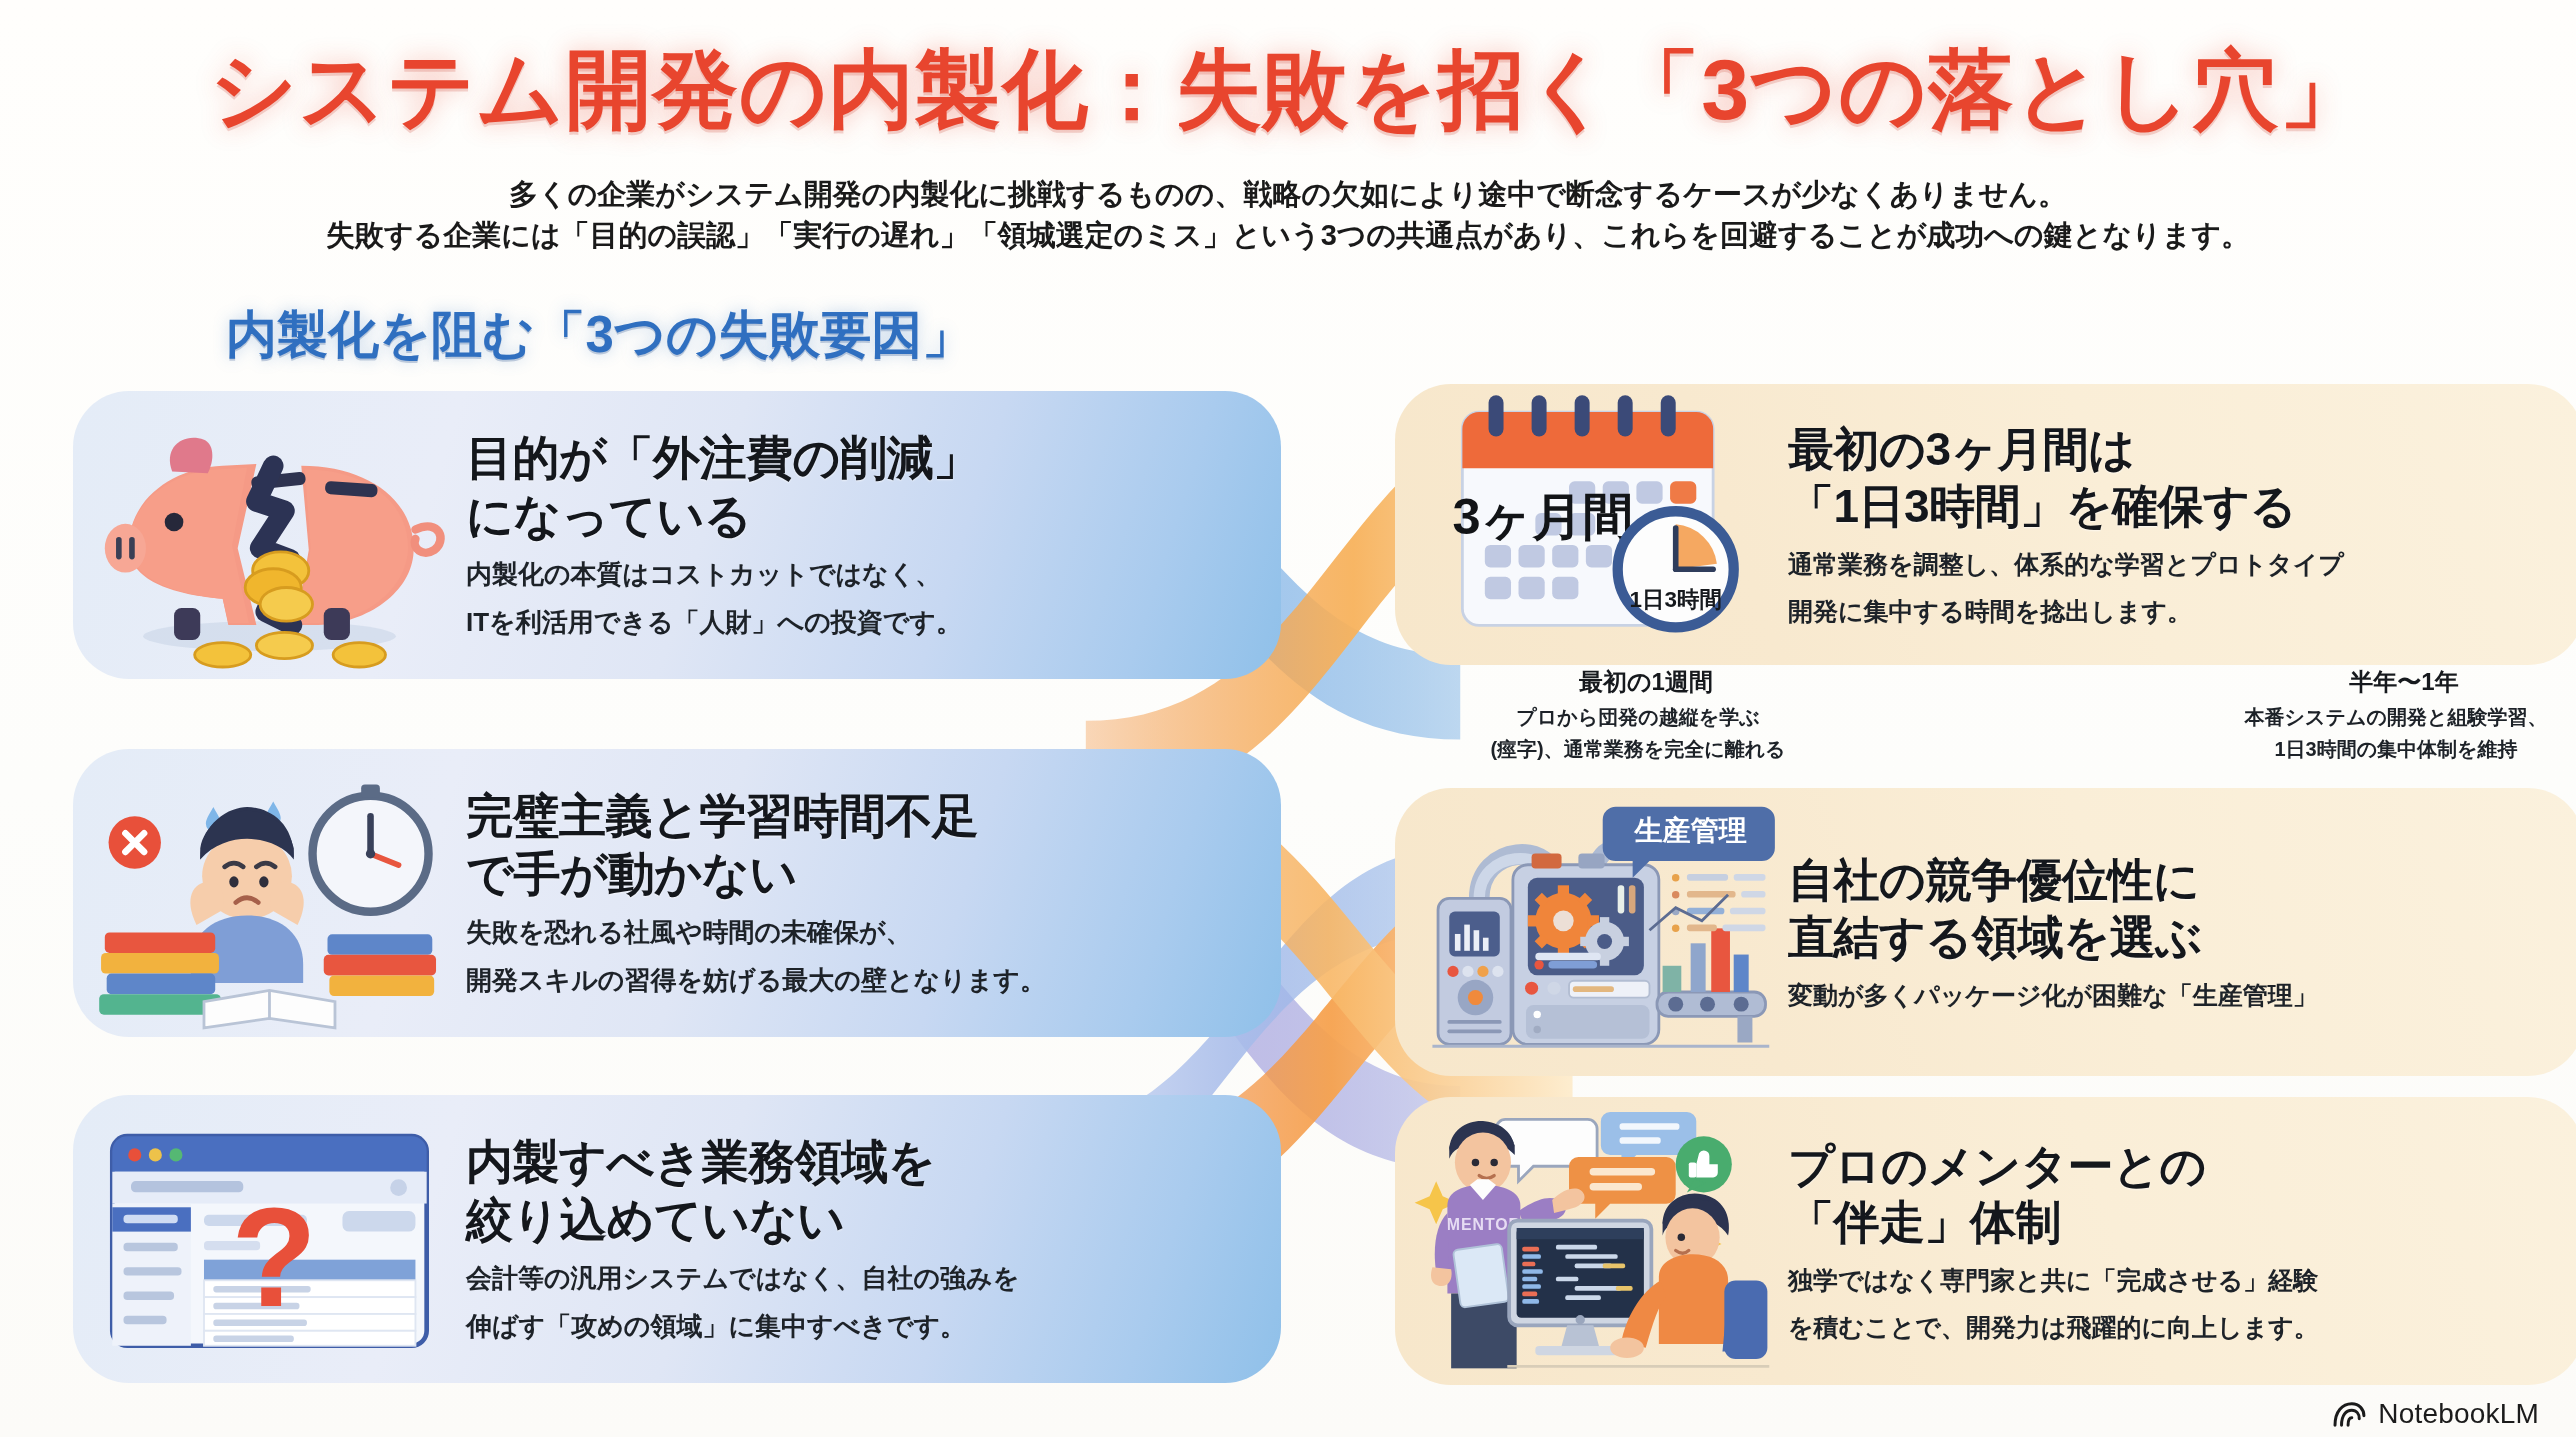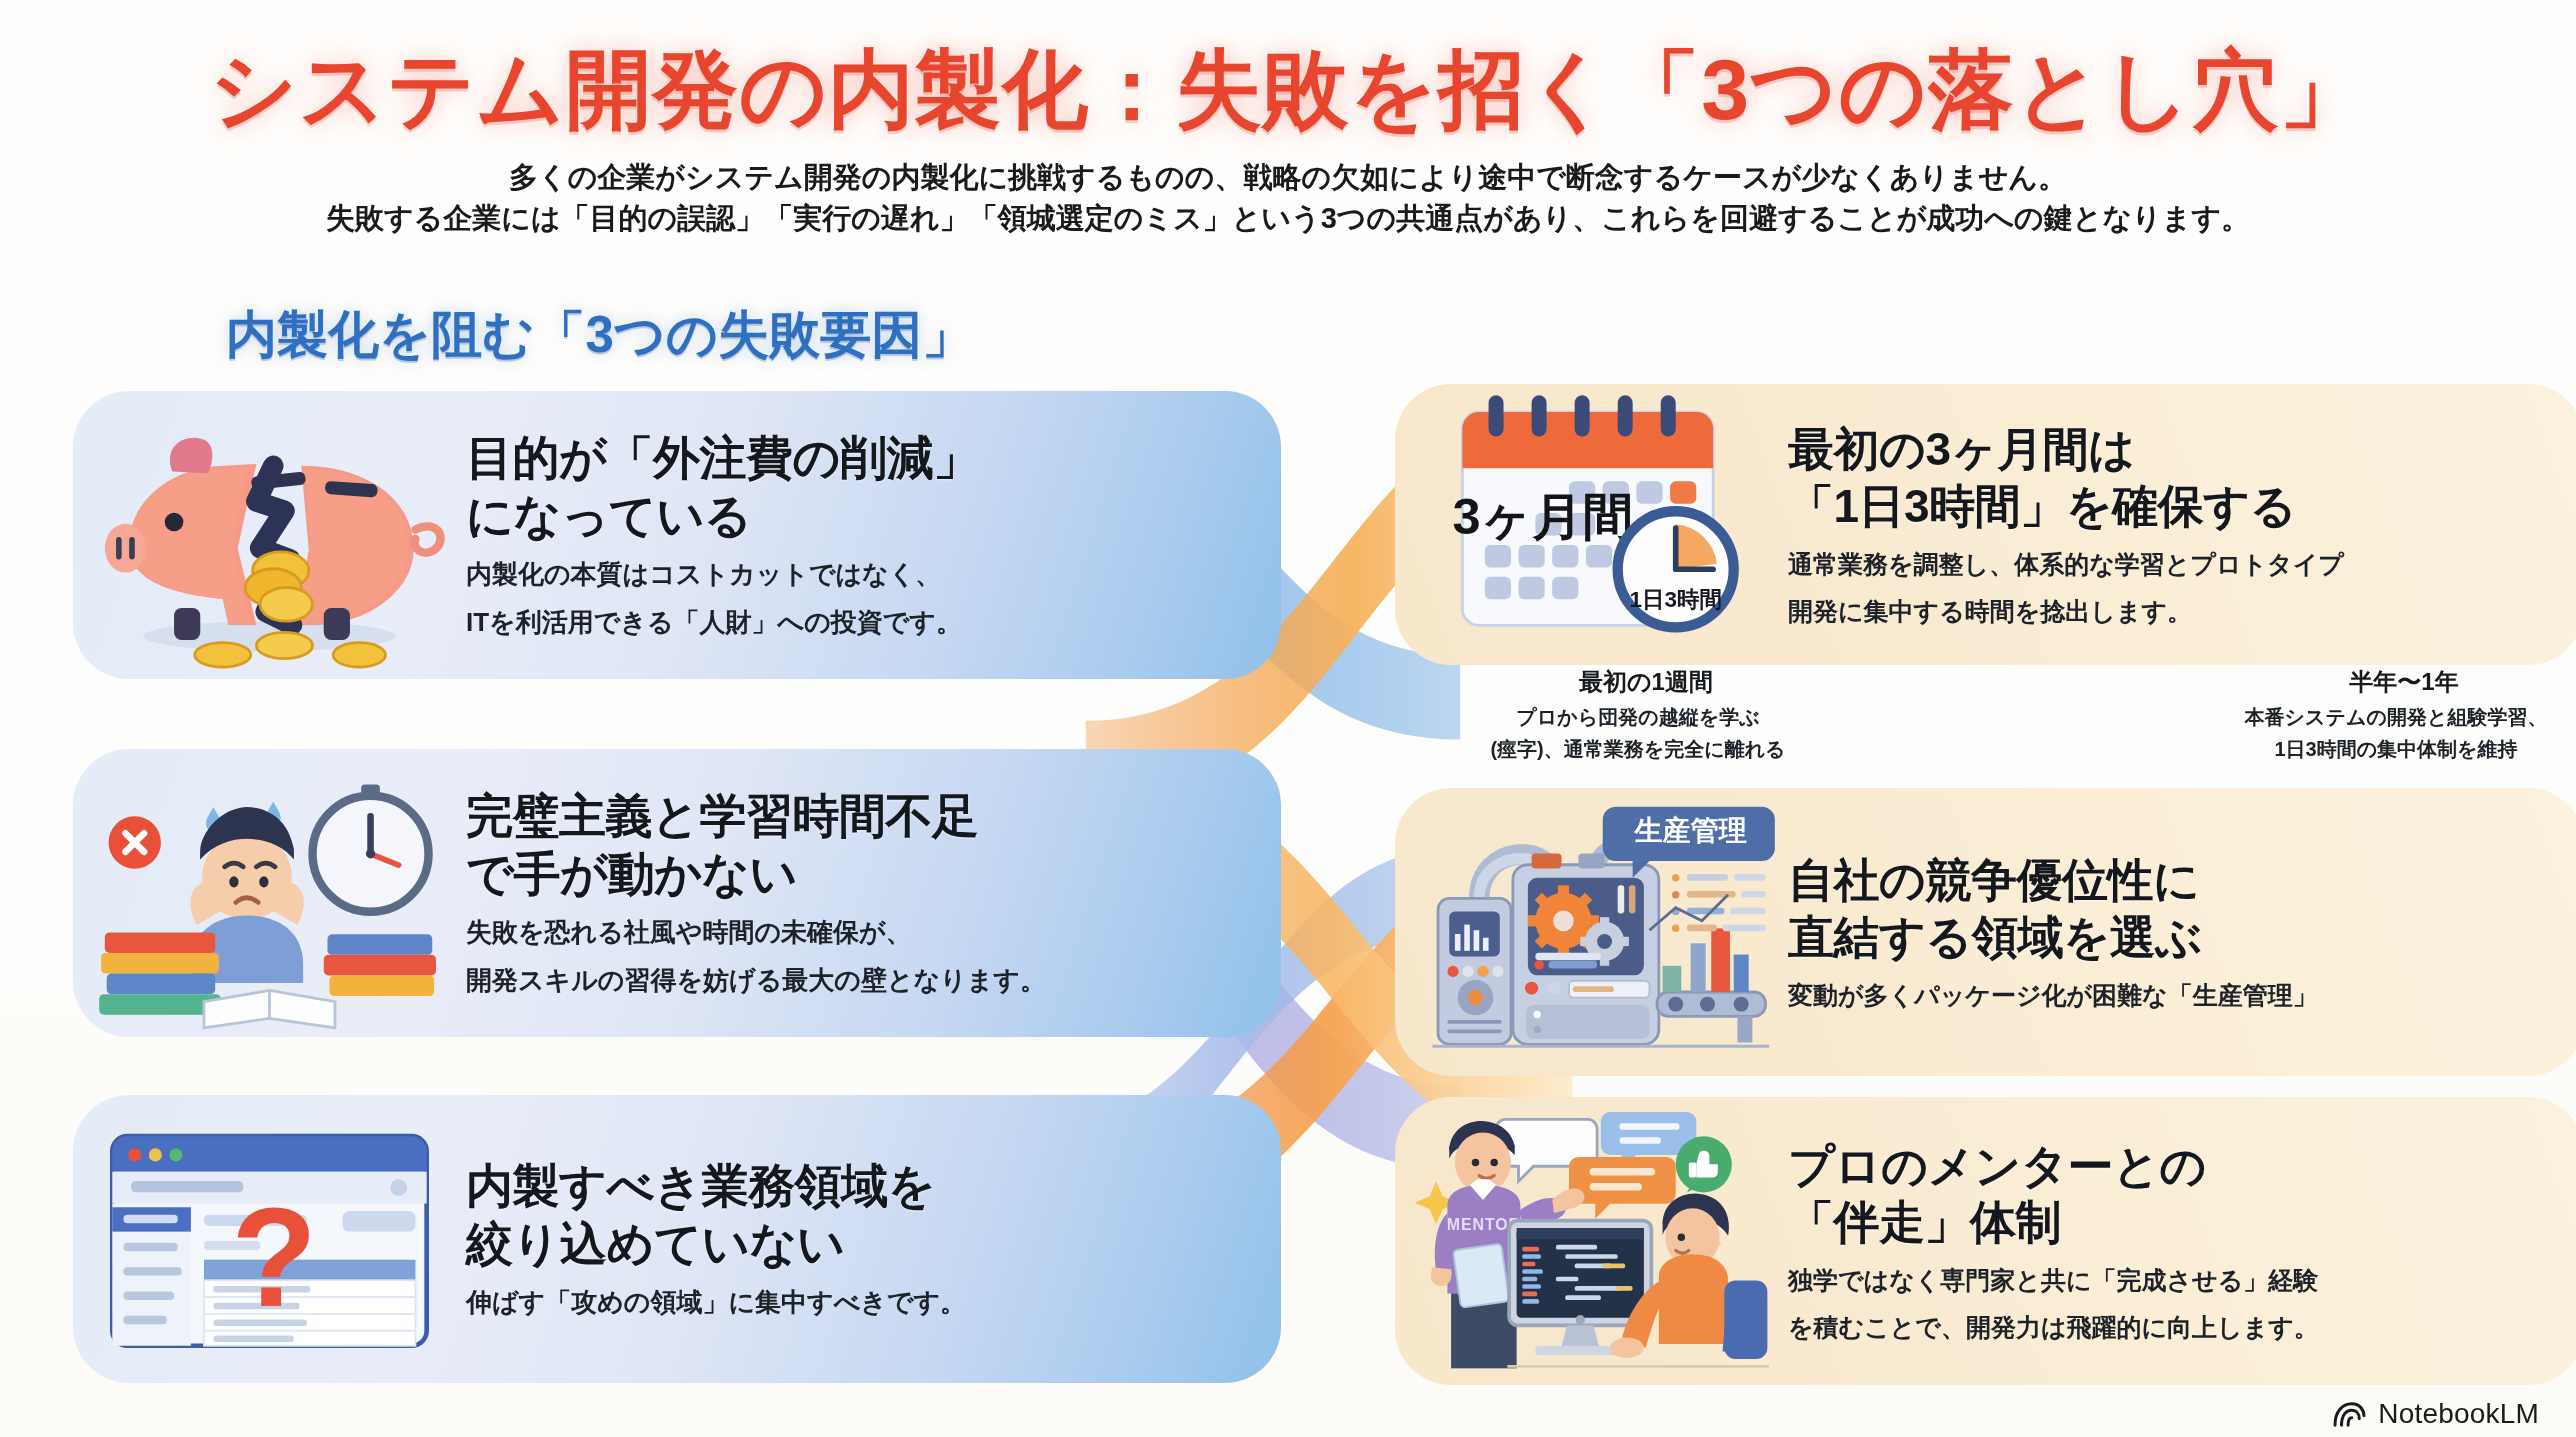--- a/index.html
+++ b/index.html
@@ -20,21 +20,21 @@
   
   #title {
     position: absolute; top: 32px; left: 0; width: 100%;
     text-align: center;
     font-size: 86px; font-weight: 900; letter-spacing: 0.9px;
     color: #e8452e;
     text-shadow: 0 0 24px rgba(232,69,46,.35), 0 2.8px 0 rgba(190,40,20,.18);
     white-space: nowrap;
   }
   #subtitle {
-    position: absolute; top: 157px; left: 0; width: 100%;
+    position: absolute; top: 174px; left: 0; width: 100%;
     text-align: center; color: #1a1a1a;
   }
   #subtitle .line { font-size: 29px; font-weight: 700; line-height: 1.42; white-space: nowrap; }
 
   
   .sec-head {
     position: absolute; top: 301px;
     font-size: 51px; font-weight: 900; white-space: nowrap;
   }
   #sec-left  { left: 226px; color:#2f6fc0; text-shadow: 0 0 15px rgba(70,130,200,.35), 0 1.9px 0 rgba(30,70,130,.25); }
@@ -291,20 +291,21 @@
           <rect x="150" y="222" width="92" height="7" rx="3"></rect>
           <rect x="150" y="240" width="100" height="7" rx="3"></rect>
           <rect x="150" y="257" width="86" height="7" rx="3"></rect>
         </g>
         <text x="215" y="226" font-family="Liberation Sans, sans-serif" font-size="150" font-weight="900" fill="#e8503a" text-anchor="middle">?</text>
       </svg>
     </div>
     <div class="body">
       <h3>内製すべき業務領域を</h3>
       <h3>絞り込めていない</h3>
+      <p>会計等の汎用システムではなく、自社の強みを</p>
       <p>伸ばす「攻めの領域」に集中すべきです。</p>
     </div>
   </div>
 
   <div class="card right rc1">
     <div class="art">
       <svg class="artfill" viewBox="0 0 420 300">
         <rect x="72" y="30" width="268" height="228" rx="18" fill="#f7f9fd" stroke="#c8d2e4" stroke-width="3"></rect>
         <path d="M72,48 a18,18 0 0 1 18,-18 h232 a18,18 0 0 1 18,18 v42 h-268 z" fill="#ee6a3a"></path>
         <g fill="#3b4a78">

